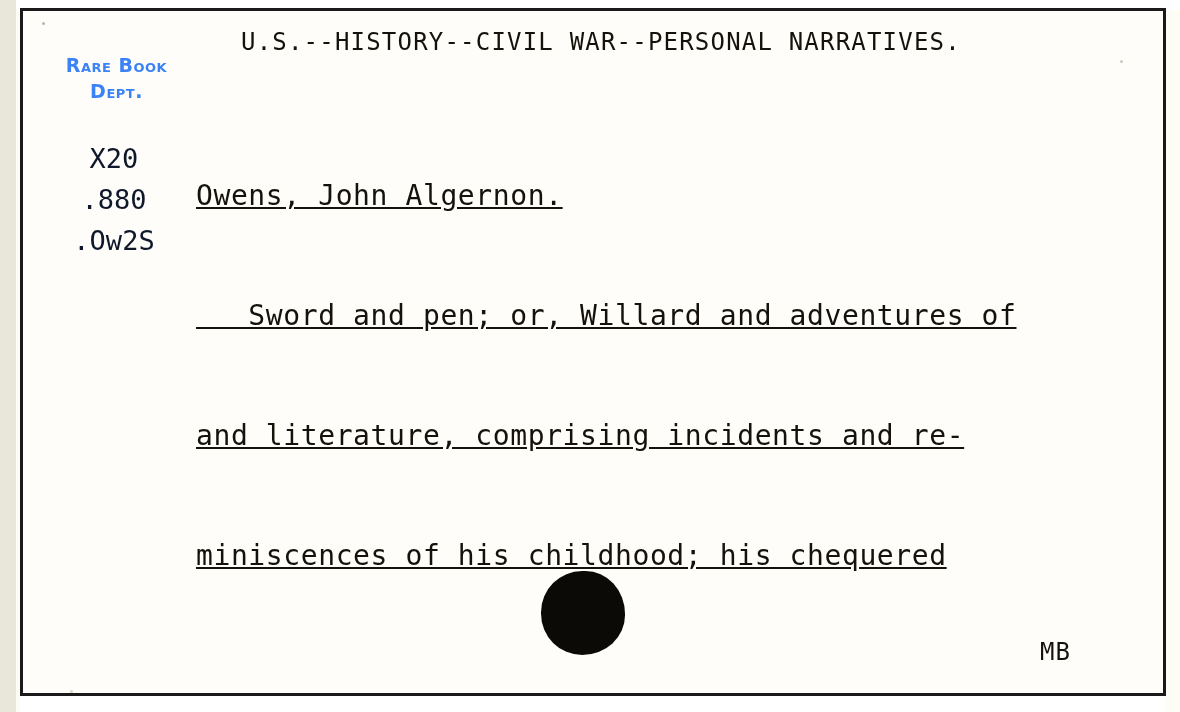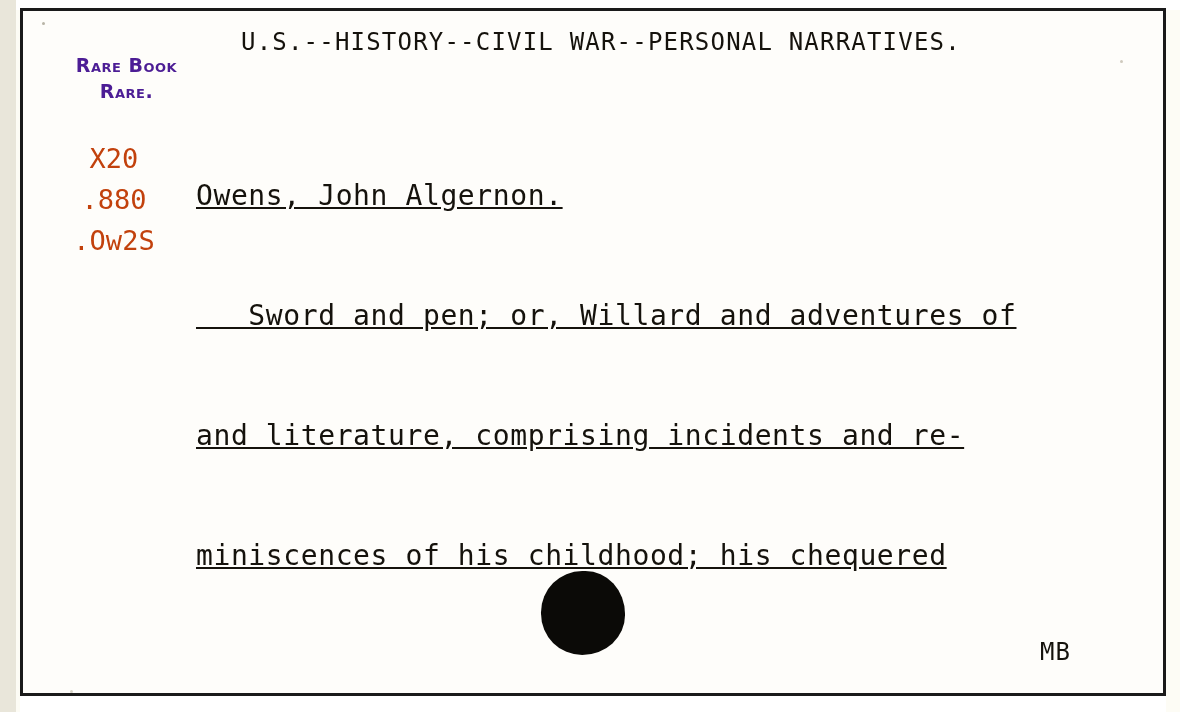--- a/index.html
+++ b/index.html
@@ -62,41 +62,41 @@
 
   .content {
     position: absolute;
     left: 0; top: 0;
     width: 1180px; height: 712px;
   }
 
   
   .stamp-block {
     position: absolute;
-    left: 44px;
+    left: 34px;
     top: 52px;
     width: 165px;
     text-align: center;
-    color: #4c1d95;
+    color: #3b82f6;
   }
   .stamp-line {
     font-family: "DejaVu Sans", sans-serif;
     font-weight: bold;
     font-size: 19px;
     letter-spacing: 0.5px;
     line-height: 26px;
     font-variant: small-caps;
   }
 
   .callno {
     position: absolute;
     left: 34px;
     top: 138px;
     width: 160px;
-    color: #c2410c;
+    color: #0f172a;
     font-family: "DejaVu Sans Mono", monospace;
     font-size: 27px;
     line-height: 41px;
     text-align: center;
   }
   .callno div { white-space: pre; }
 
   
   .heading {
     position: absolute;
@@ -154,21 +154,21 @@
   <div class="bottom-strip"></div>
 
   <div class="speck" style="left:42px; top:22px;"></div>
   <div class="speck" style="left:1120px; top:60px; background:#cfcabd;"></div>
   <div class="speck" style="left:70px; top:690px; background:#d6d2c5;"></div>
 
   <div class="content">
 
     <div class="stamp-block">
       <div class="stamp-line">Rare Book</div>
-      <div class="stamp-line">Rare.</div>
+      <div class="stamp-line">Dept.</div>
     </div>
 
     <div class="callno">
       <div>X20</div>
       <div>.880</div>
       <div>.Ow2S</div>
     </div>
 
     <div class="heading">U.S.--HISTORY--CIVIL WAR--PERSONAL NARRATIVES.</div>
 

